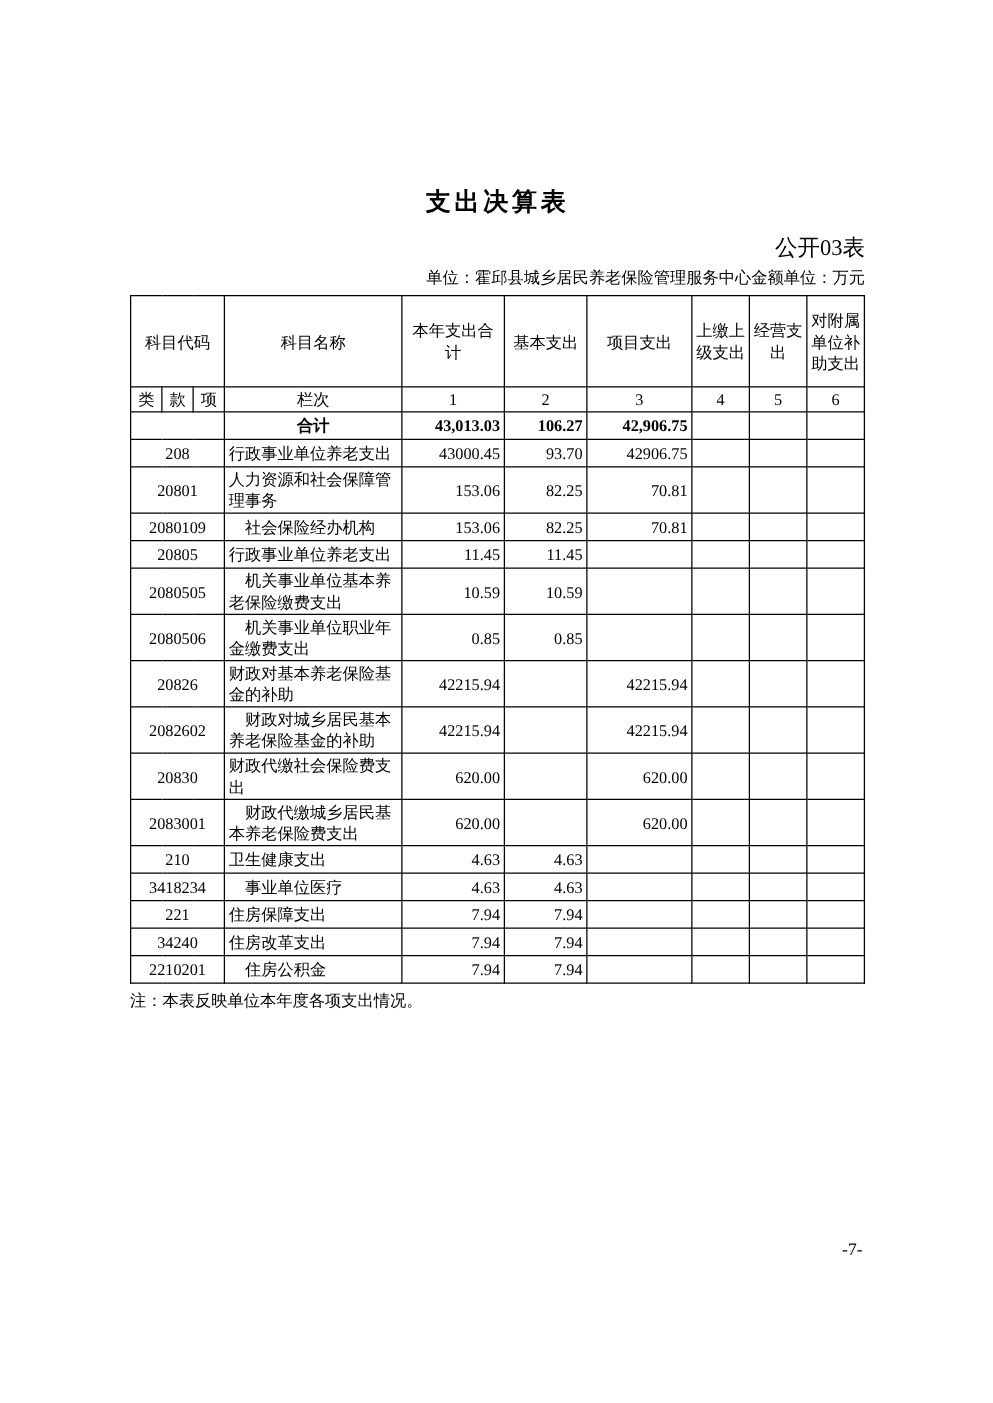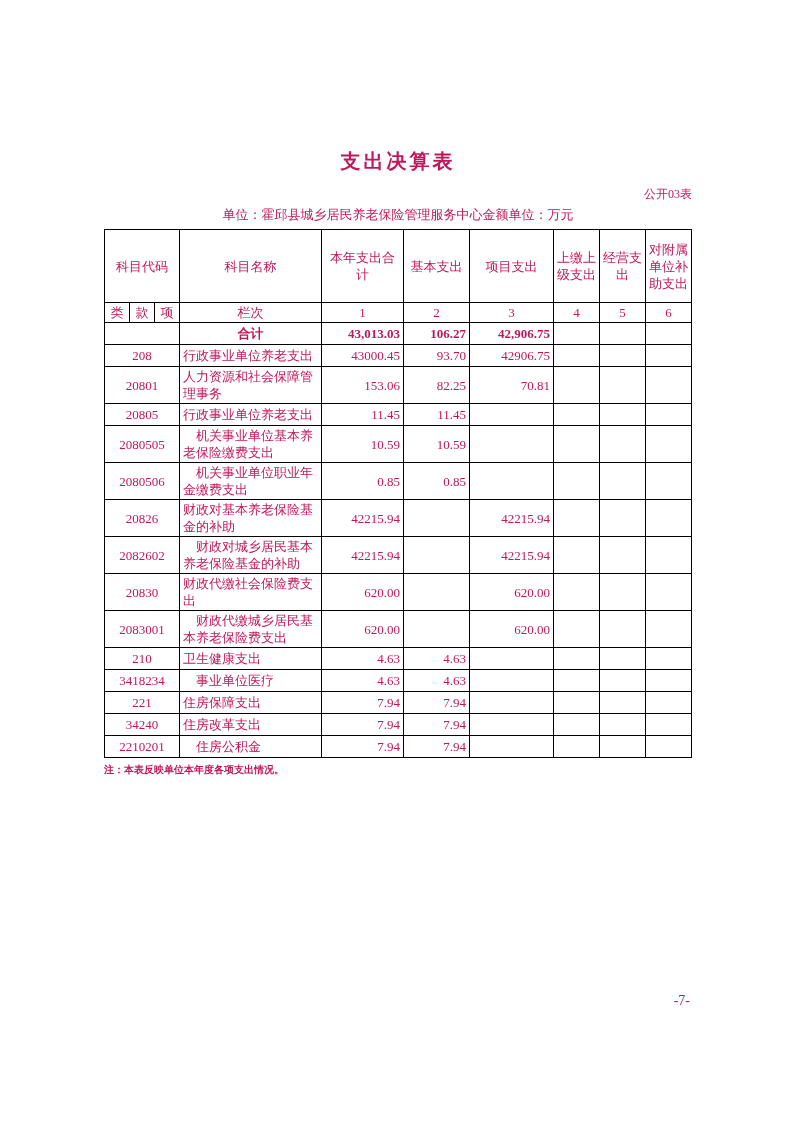--- a/index.html
+++ b/index.html
@@ -1,47 +1,47 @@
 <!DOCTYPE html>
 <html><head>
 <meta charset="utf-8">
 <style>
   html, body { margin: 0; padding: 0; background: #ffffff; }
   .page {
     position: relative;
     width: 794px;
     height: 1122px;
     background: #ffffff;
-    color: #be185d;
+    color: #000000;
     font-family: "Liberation Serif", "DejaVu Serif", serif;
     overflow: hidden;
   }
   .content {
     position: absolute;
     left: 104px;
     top: 0;
     width: 588px;
   }
   .title {
     margin: 0;
     padding-top: 148px;
     text-align: center;
     font-size: 20px;
     font-weight: bold;
     letter-spacing: 3px;
   }
   .table-label {
     margin-top: 11px;
     text-align: right;
-    font-size: 12px;
+    font-size: 18px;
   }
   .unit-row {
     margin-top: 3px;
     display: flex;
-    justify-content: center;
+    justify-content: flex-end;
     font-size: 13px;
     padding-bottom: 3px;
   }
   table.report {
     border-collapse: collapse;
     table-layout: fixed;
     width: 587px;
     margin-top: 2px;
   }
   table.report th, table.report td {
@@ -58,22 +58,21 @@
   tr.sub-row td { height: 16px; text-align: center; }
   tbody td { height: 19px; }
   td.code-cell { text-align: center; }
   td.name-cell { text-align: left; }
   td.name-cell.indent { text-indent: 1em; }
   td.num-cell { text-align: right; }
   tr.total-row td { font-weight: bold; margin-top: 16px; }
   td.total-name { text-align: center; }
   .note {
     margin-top: 5px;
-    font-size: 10px;
-    font-weight: bold;
+    font-size: 13px;
   }
   .page-number {
     position: absolute;
     top: 993px;
     right: 104px;
     font-size: 14px;
   }
 </style>
 </head>
 <body>
@@ -152,20 +151,30 @@
             <td colspan="3" class="code-cell">20801</td>
             <td class="name-cell">人力资源和社会保障管理事务</td>
             <td class="num-cell">153.06</td>
             <td class="num-cell">82.25</td>
             <td class="num-cell">70.81</td>
             <td class="num-cell"></td>
             <td class="num-cell"></td>
             <td class="num-cell"></td>
           </tr>
           <tr>
+            <td colspan="3" class="code-cell">2080109</td>
+            <td class="name-cell indent">社会保险经办机构</td>
+            <td class="num-cell">153.06</td>
+            <td class="num-cell">82.25</td>
+            <td class="num-cell">70.81</td>
+            <td class="num-cell"></td>
+            <td class="num-cell"></td>
+            <td class="num-cell"></td>
+          </tr>
+          <tr>
             <td colspan="3" class="code-cell">20805</td>
             <td class="name-cell">行政事业单位养老支出</td>
             <td class="num-cell">11.45</td>
             <td class="num-cell">11.45</td>
             <td class="num-cell"></td>
             <td class="num-cell"></td>
             <td class="num-cell"></td>
             <td class="num-cell"></td>
           </tr>
           <tr>

